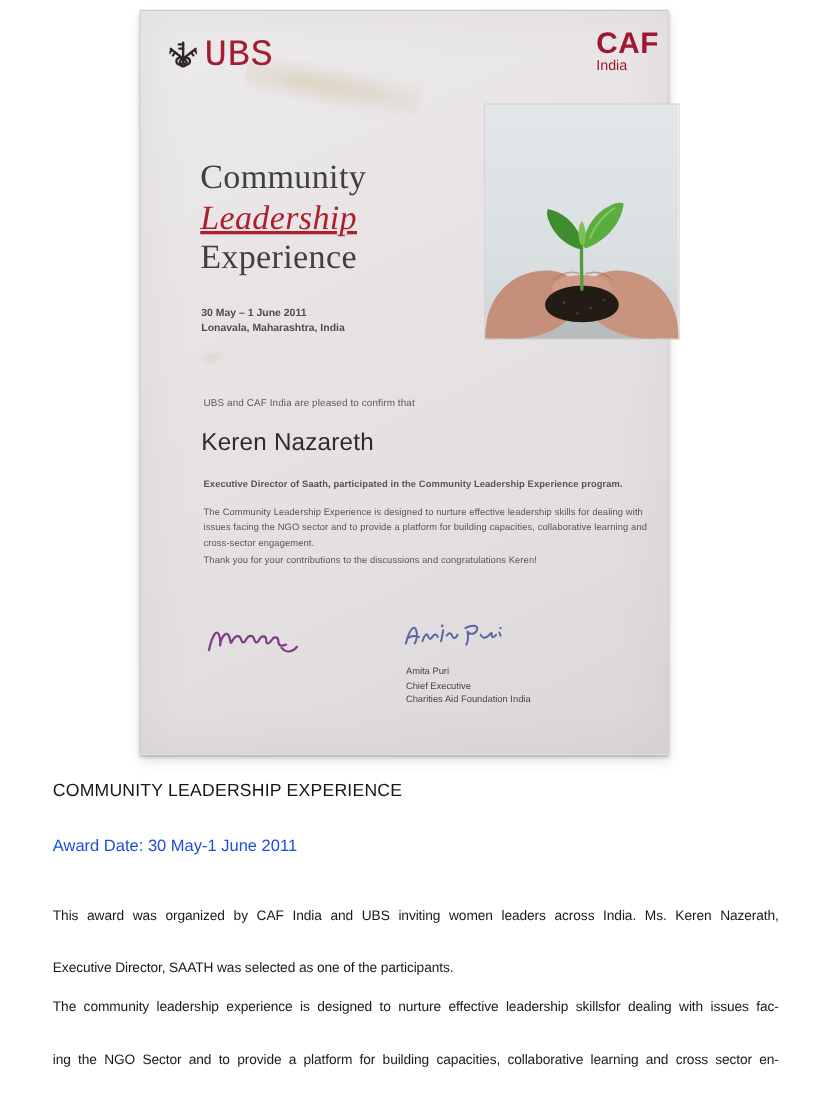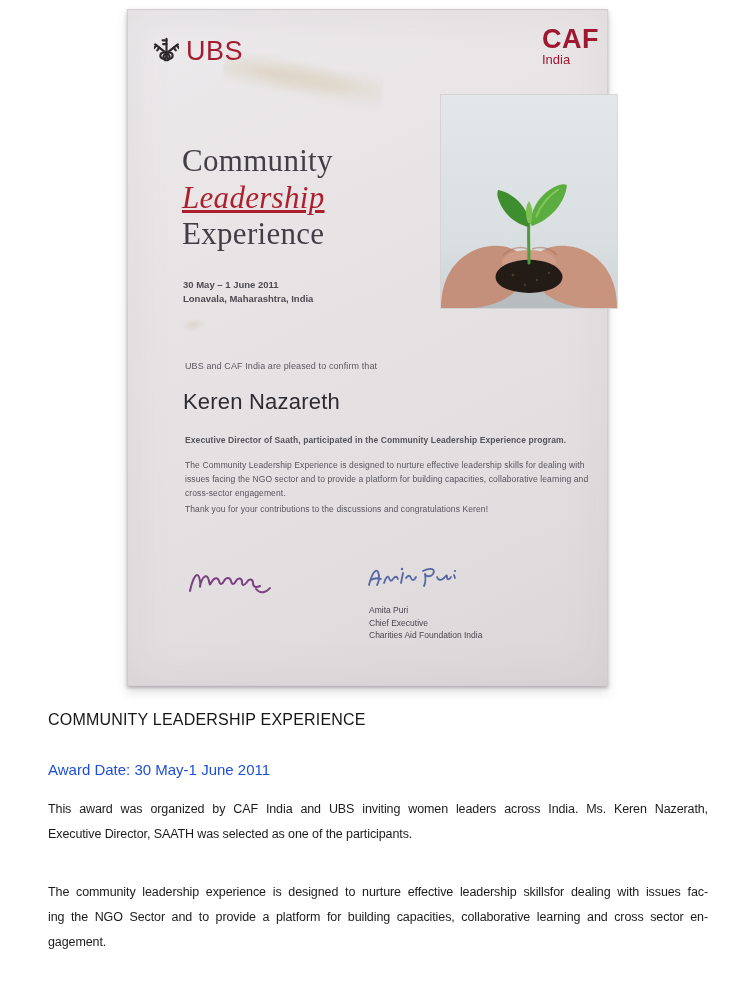--- a/index.html
+++ b/index.html
@@ -23,21 +23,21 @@
       radial-gradient(ellipse at 72% 55%,rgba(197,178,132,.22),rgba(197,178,132,0) 55%);
     filter:blur(1px);pointer-events:none;
   }
   .stain2{
     position:absolute;left:52px;top:308px;width:26px;height:14px;transform:rotate(-14deg);
     background:radial-gradient(ellipse,rgba(190,170,128,.28),rgba(190,170,128,0) 65%);
     filter:blur(1px);
   }
 
   .ubs-logo{position:absolute;left:26px;top:24px;display:flex;align-items:center;gap:7px;}
-  .ubs-word{font-family:Liberation Sans, sans-serif;font-size:27px;line-height:30px;color:#a31c31;letter-spacing:.5px;text-align:right;}
+  .ubs-word{font-family:Liberation Mono, monospace;font-size:34px;line-height:30px;color:#a31c31;letter-spacing:.5px;text-align:right;}
   .caf-logo{position:absolute;right:8px;top:16px;text-align:left;color:#9d1830;}
   .caf-word{font-size:27px;line-height:27px;font-weight:bold;letter-spacing:.5px;}
   .caf-region{font-size:13px;line-height:14px;font-weight:normal;margin-top:0;}
 
   .cert-title{position:absolute;left:54px;top:133px;font-family:"Liberation Serif",serif;
     font-size:31px;line-height:36.5px;color:#413f45;letter-spacing:.3px;}
   .cert-title .red{color:#ad1f2d;font-style:italic;text-decoration:underline;}
 
   .cert-dates{position:absolute;left:55px;top:268px;font-size:9.5px;line-height:14px;
     font-weight:bold;color:#4c4b51;}
@@ -60,21 +60,21 @@
   .sig-block.right{left:241px;}
 
   
   .caption-heading{position:absolute;left:48px;top:710px;font-size:16px;line-height:20px;
     color:#161616;letter-spacing:.2px;}
   .caption-date{position:absolute;left:48px;top:760px;font-size:15px;line-height:19px;color:#1d4ed8;}
   .cap-para{position:absolute;left:48px;width:660px;font-size:12.5px;line-height:25px;
     color:#1b1b1b;letter-spacing:-0.1px;}
   .cap-para-1{top:797px;}
   .cap-para-2{top:880px;}
-  .jline{text-align:justify;text-align-last:justify;}
+  .jline{text-align:justify;text-align-last:justify;margin-top:23px;}
   .jline.last{text-align:left;text-align-last:left;}
 </style>
 </head>
 <body>
 
 <div class="certificate">
 
   <div class="stain"></div>
   <div class="stain2"></div>
 

